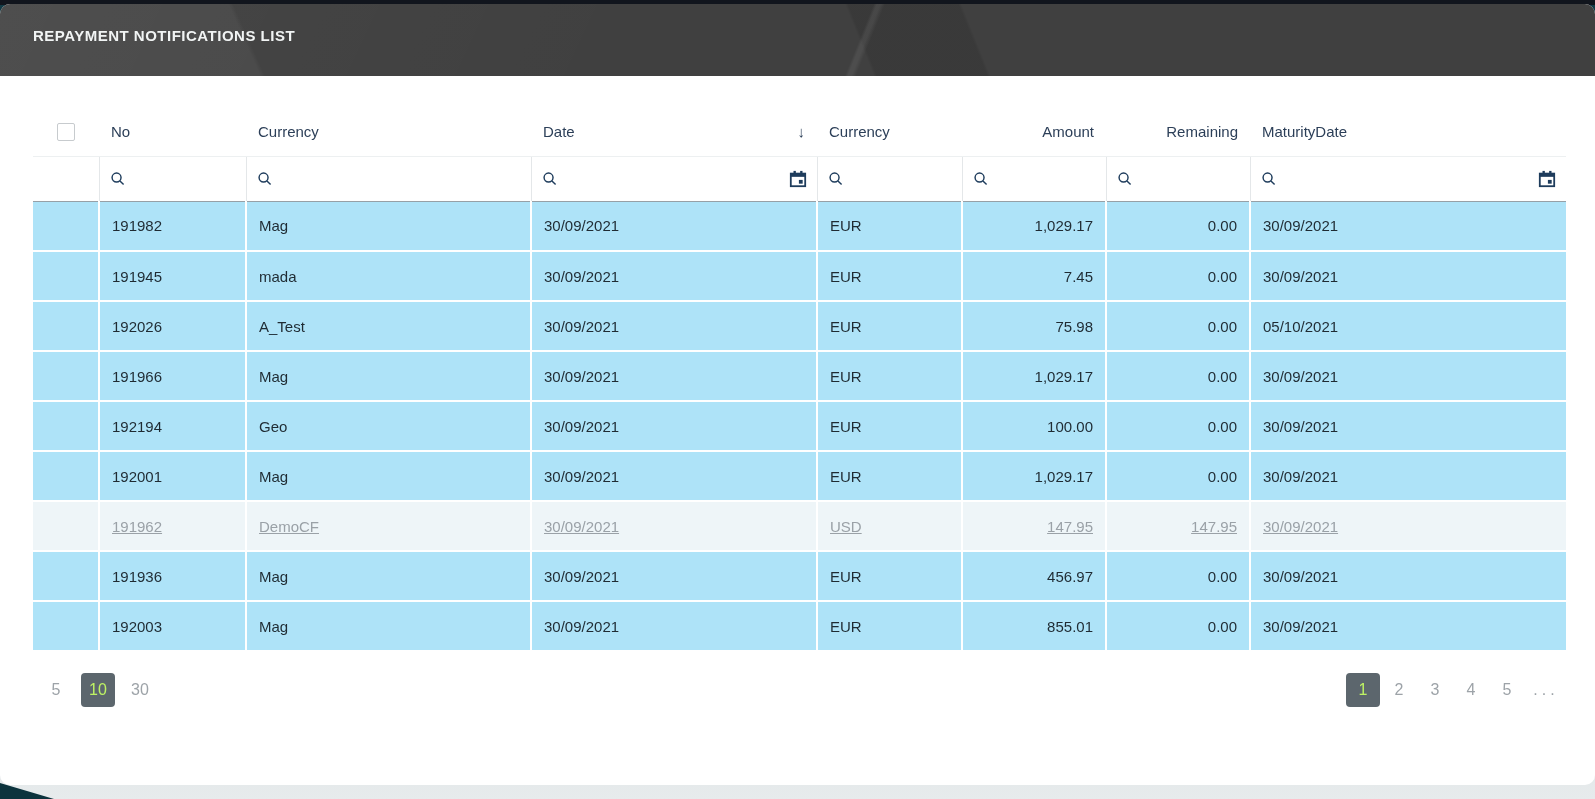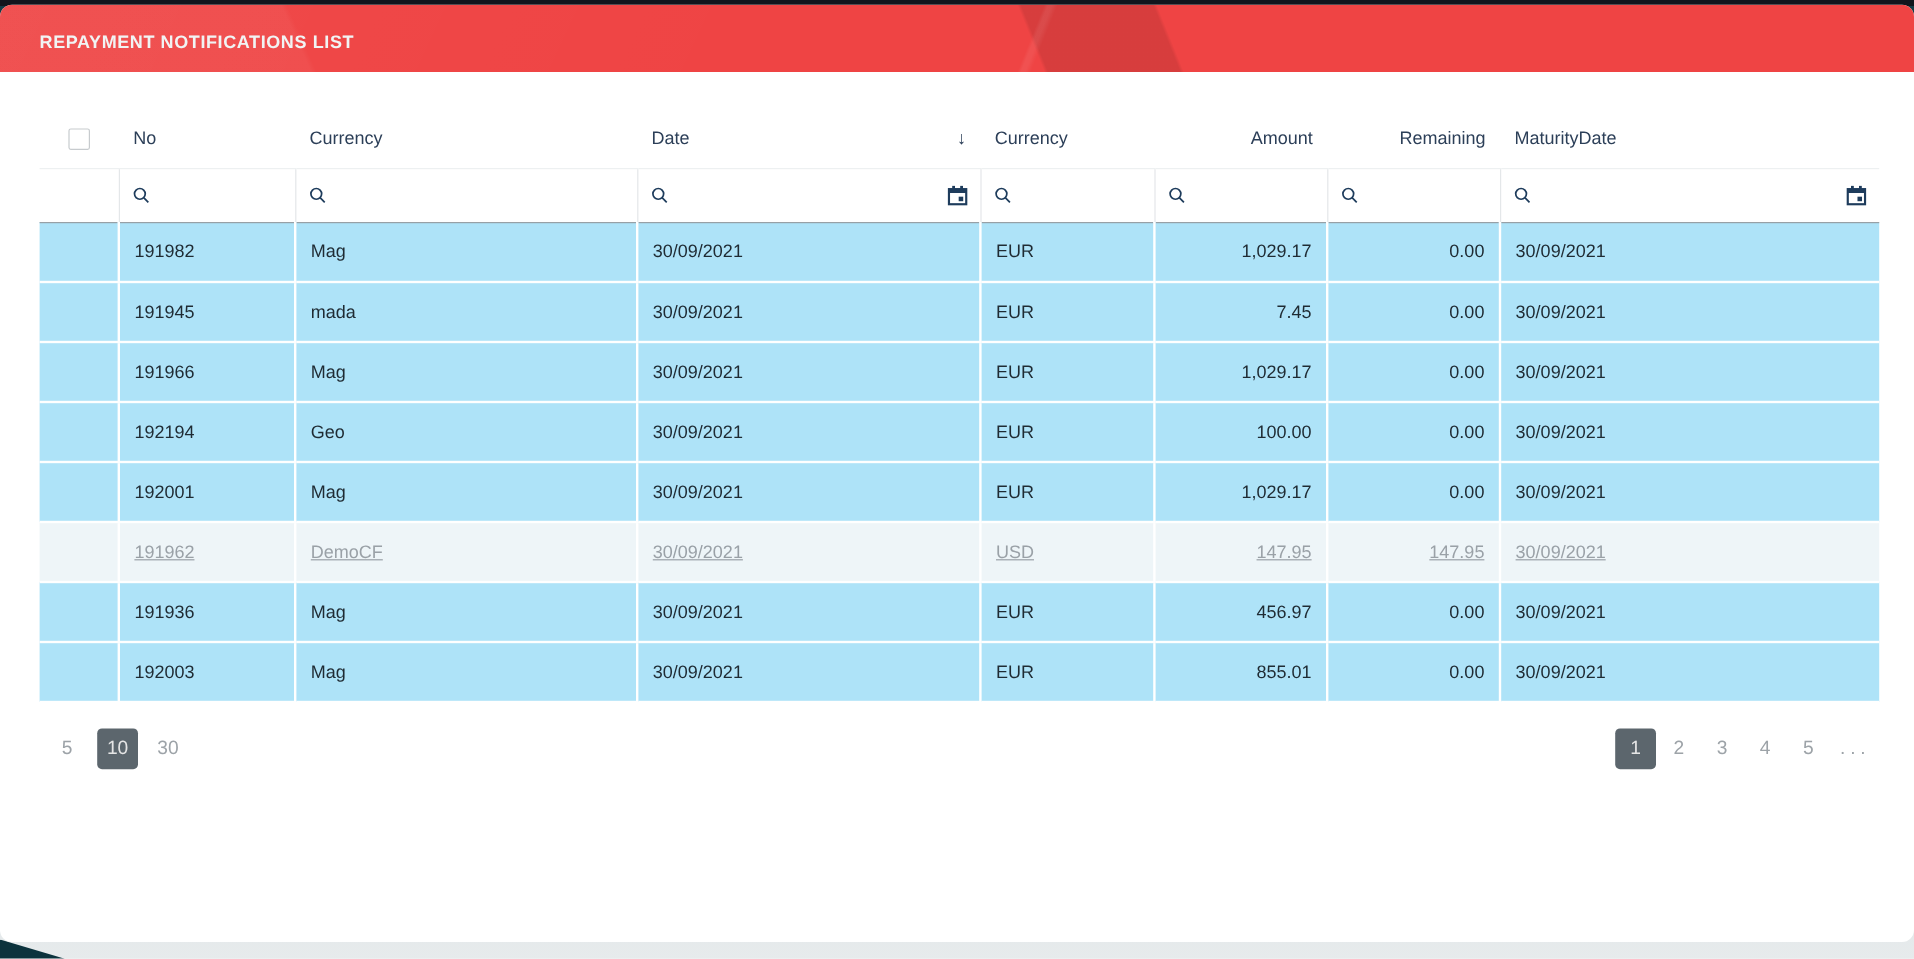--- a/index.html
+++ b/index.html
@@ -16,21 +16,21 @@
     clip-path:polygon(0 0, 0 100%, 100% 100%);
     z-index:0;
   }
   .card {
     position:absolute; top:4px; left:0; right:0; bottom:14px;
     border-radius:10px; overflow:hidden; background:#ffffff;
     z-index:1;
   }
   
   .app-header {
-    position:relative; height:56px; background:#ef4444; overflow:hidden;
+    position:relative; height:72px; background:#404040; overflow:hidden;
   }
   .app-header::before {
     content:""; position:absolute; inset:0;
     background-image:
       linear-gradient(112deg, transparent 0%, transparent 53.8%, rgba(255,255,255,0.07) 54%, rgba(255,255,255,0.07) 54.2%, transparent 54.5%),
       linear-gradient(248deg, transparent 39%, rgba(0,0,0,0.10) 39.2%, rgba(0,0,0,0.10) 46%, transparent 46.2%),
       linear-gradient(66deg, rgba(255,255,255,0.045) 0%, rgba(255,255,255,0.045) 16%, transparent 16.3%),
       linear-gradient(115deg, rgba(255,255,255,0.03) 0%, transparent 40%);
   }
   .app-title {
@@ -89,21 +89,21 @@
   .pager {
     width:1533px; display:flex; justify-content:space-between; align-items:center;
     padding:21px 6px 0 6px; font-size:16px; color:#9da3a8;
   }
   .page-sizes, .pages { display:flex; align-items:center; }
   .psize, .pnum {
     min-width:34px; height:34px; line-height:34px; text-align:center;
     border-radius:4px; cursor:pointer; user-select:none;
   }
   .psize { margin-right:8px; } .pnum { margin-left:2px; }
-  .psize.active, .pnum.active { background:#5c666d; color:#e5e5e5; }
+  .psize.active, .pnum.active { background:#5c666d; color:#bef264; }
   .ellipsis { letter-spacing:4px; cursor:default; padding-left:6px; }
 </style>
 </head>
 <body>
 
 <div class="bg-corner"></div>
 
 <div class="card">
 
   <div class="app-header">
@@ -255,20 +255,30 @@
     <td>191945</td>
     <td>mada</td>
     <td>30/09/2021</td>
     <td>EUR</td>
     <td class="num">7.45</td>
     <td class="num">0.00</td>
     <td>30/09/2021</td>
   </tr>
           <tr class="hl">
     <td class="cb-col"></td>
+    <td>192026</td>
+    <td>A_Test</td>
+    <td>30/09/2021</td>
+    <td>EUR</td>
+    <td class="num">75.98</td>
+    <td class="num">0.00</td>
+    <td>05/10/2021</td>
+  </tr>
+          <tr class="hl">
+    <td class="cb-col"></td>
     <td>191966</td>
     <td>Mag</td>
     <td>30/09/2021</td>
     <td>EUR</td>
     <td class="num">1,029.17</td>
     <td class="num">0.00</td>
     <td>30/09/2021</td>
   </tr>
           <tr class="hl">
     <td class="cb-col"></td>

